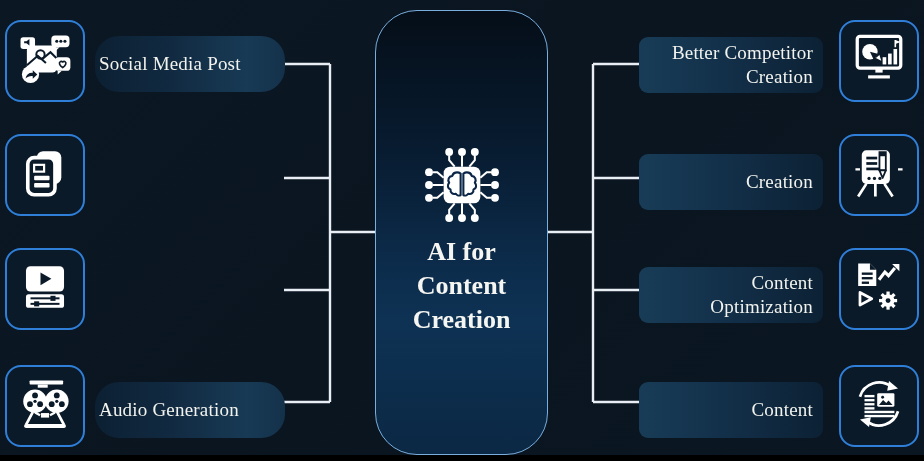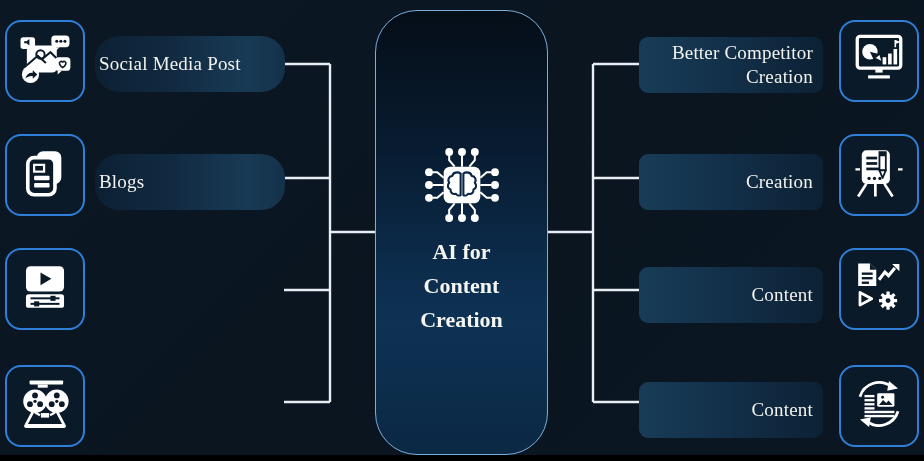--- a/index.html
+++ b/index.html
@@ -35,21 +35,21 @@
   .two-line{line-height:24px;}
   .center-panel{
     position:absolute;left:375px;top:10px;width:173px;height:445px;box-sizing:border-box;
     border:1.4px solid #79aede;border-radius:42px;z-index:2;
     background:linear-gradient(180deg,#050e18 0%,#081c31 32%,#0c2b4a 56%,#0e3254 70%,#0b2844 100%);
   }
   .panel-icon{position:absolute;left:50%;top:130px;transform:translateX(-50%);}
   .panel-icon svg{width:88px;height:88px;}
   .panel-title{
     position:absolute;left:0;top:224px;width:100%;text-align:center;
-    color:#f5f6f2;font-size:22px;font-weight:bold;line-height:34px;
+    color:#f5f6f2;font-size:26px;font-weight:bold;line-height:34px;
   }
   .bottom-strip{position:absolute;left:0;bottom:0;width:924px;height:6px;background:#000;z-index:9;}
 </style>
 </head>
 <body>
 
 <div class="stage">
 
   <svg class="connectors" width="924" height="461">
     <g stroke="#e9eef4" stroke-width="2.4" fill="none">
@@ -91,23 +91,20 @@
     <span>
       <svg viewBox="0 0 64 64">
         <rect x="23" y="8" width="27" height="36" rx="7" fill="#fff"></rect>
         <rect x="13" y="15" width="30" height="41" rx="7" fill="#0b1a29" stroke="#fff" stroke-width="4"></rect>
         <rect x="20" y="23" width="11" height="7.5" fill="none" stroke="#fff" stroke-width="2.4"></rect>
         <rect x="20" y="35" width="17" height="5" rx="1" fill="#fff"></rect>
         <rect x="20" y="43" width="17" height="5" rx="1" fill="#fff"></rect>
       </svg>
     </span>
   </div>
-  <div class="lbl lbl-left" style="top:154px">
-    <span>Blogs</span>
-  </div>
 
   <div class="tile tile-left" style="top:248px">
     <span>
       <svg viewBox="0 0 64 64">
         <rect x="11" y="9" width="42" height="28" rx="5" fill="#fff"></rect>
         <path d="M27 16 L39 23 L27 30 Z" fill="#0b1a29"></path>
         <rect x="11" y="40" width="42" height="15" rx="3" fill="#fff"></rect>
         <path d="M16 44.5 H48" stroke="#0b1a29" stroke-width="2.2"></path>
         <rect x="38" y="41.7" width="5.6" height="5.6" fill="#0b1a29"></rect>
         <path d="M16 50.6 H48" stroke="#0b1a29" stroke-width="2.2"></path>
@@ -133,20 +130,23 @@
           <circle cx="21" cy="29" r="1.8"></circle>
             <circle cx="45" cy="29" r="1.8"></circle>
         </g>
         <path d="M11 55 L18.5 41 M53 55 L45.5 41" stroke="#fff" stroke-width="3"></path>
         <path d="M26.5 44.5 L21 41.5 M37.5 44.5 L43 41.5" stroke="#fff" stroke-width="2.5"></path>
         <rect x="27.5" y="42" width="9" height="5" fill="#fff"></rect>
         <rect x="9" y="54" width="46" height="4.5" rx="2" fill="#fff"></rect>
       </svg>
     </span>
   </div>
+  <div class="lbl lbl-left" style="top:382px">
+    <span>Audio Generation</span>
+  </div>
 
   <div class="center-panel">
     <span class="panel-icon">
       <svg viewBox="0 0 96 96">
         <g stroke="#fff" stroke-width="2.2" fill="none">
           <path d="M48 16 V28 M34 16 v5 l6 7 M62 16 v5 l-6 7"></path>
           <path d="M48 80 V68 M34 80 v-5 l6 -7 M62 80 v-5 l-6 -7"></path>
           <path d="M16 48 H28 M16 34 h5 l7 6 M16 62 h5 l7 -6"></path>
           <path d="M80 48 H68 M80 34 h-5 l-7 6 M80 62 h-5 l-7 -6"></path>
         </g>
@@ -222,20 +222,21 @@
         <rect x="32.5" y="9" width="7" height="4.5" fill="#0b1a29"></rect>
         <path d="M32.5 29 h7 l-3.5 8.5 z" fill="#fff" stroke="#0b1a29" stroke-width="2" stroke-linejoin="round"></path>
         <path d="M18 44 L9 58 M38 44 L47 58 M28 44 V58" stroke="#fff" stroke-width="3"></path>
       </svg>
     </span>
   </div>
 
   <div class="lbl lbl-right" style="top:267px">
     <div class="two-line">
       <div>Content</div>
+      <div>Optimization</div>
     </div>
   </div>
   <div class="tile tile-right" style="top:248px">
     <span>
       <svg viewBox="0 0 64 64">
         <path d="M9 6 h13 l7 7 v18 h-20 z" fill="#fff"></path>
         <path d="M22 6 v7 h7 z" fill="#0b1a29"></path>
         <rect x="13" y="16" width="12" height="2.6" fill="#0b1a29"></rect>
         <rect x="13" y="21" width="12" height="2.6" fill="#0b1a29"></rect>
         <rect x="13" y="26" width="8" height="2.6" fill="#0b1a29"></rect>

